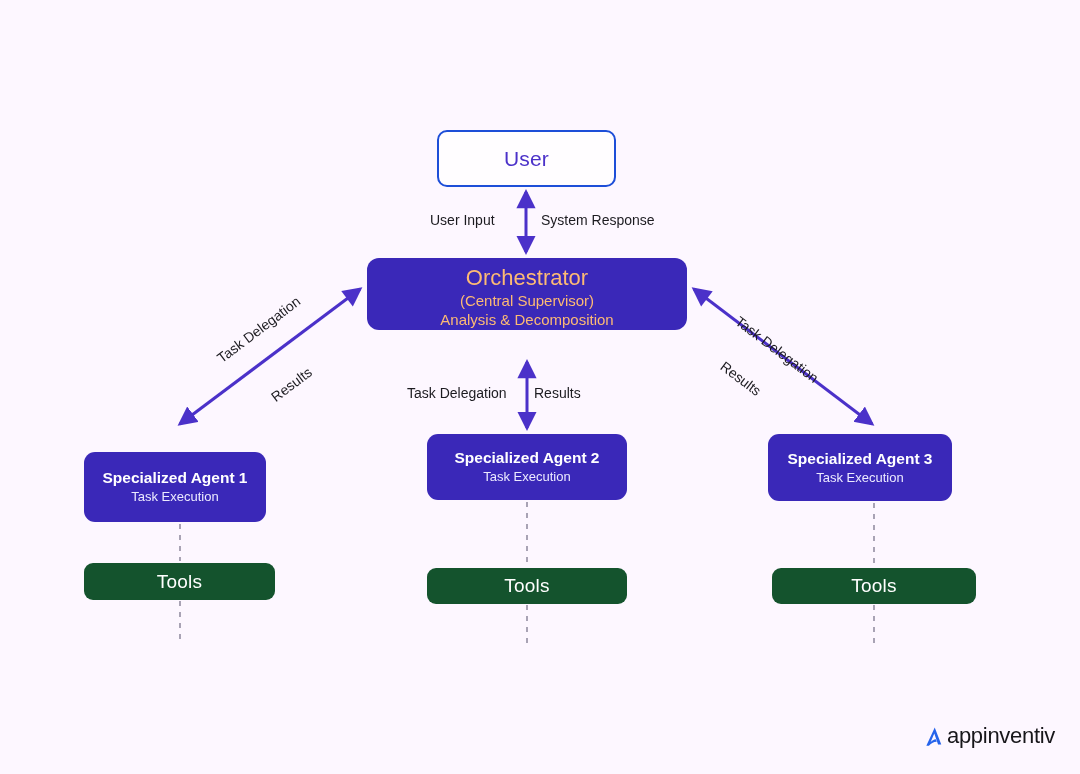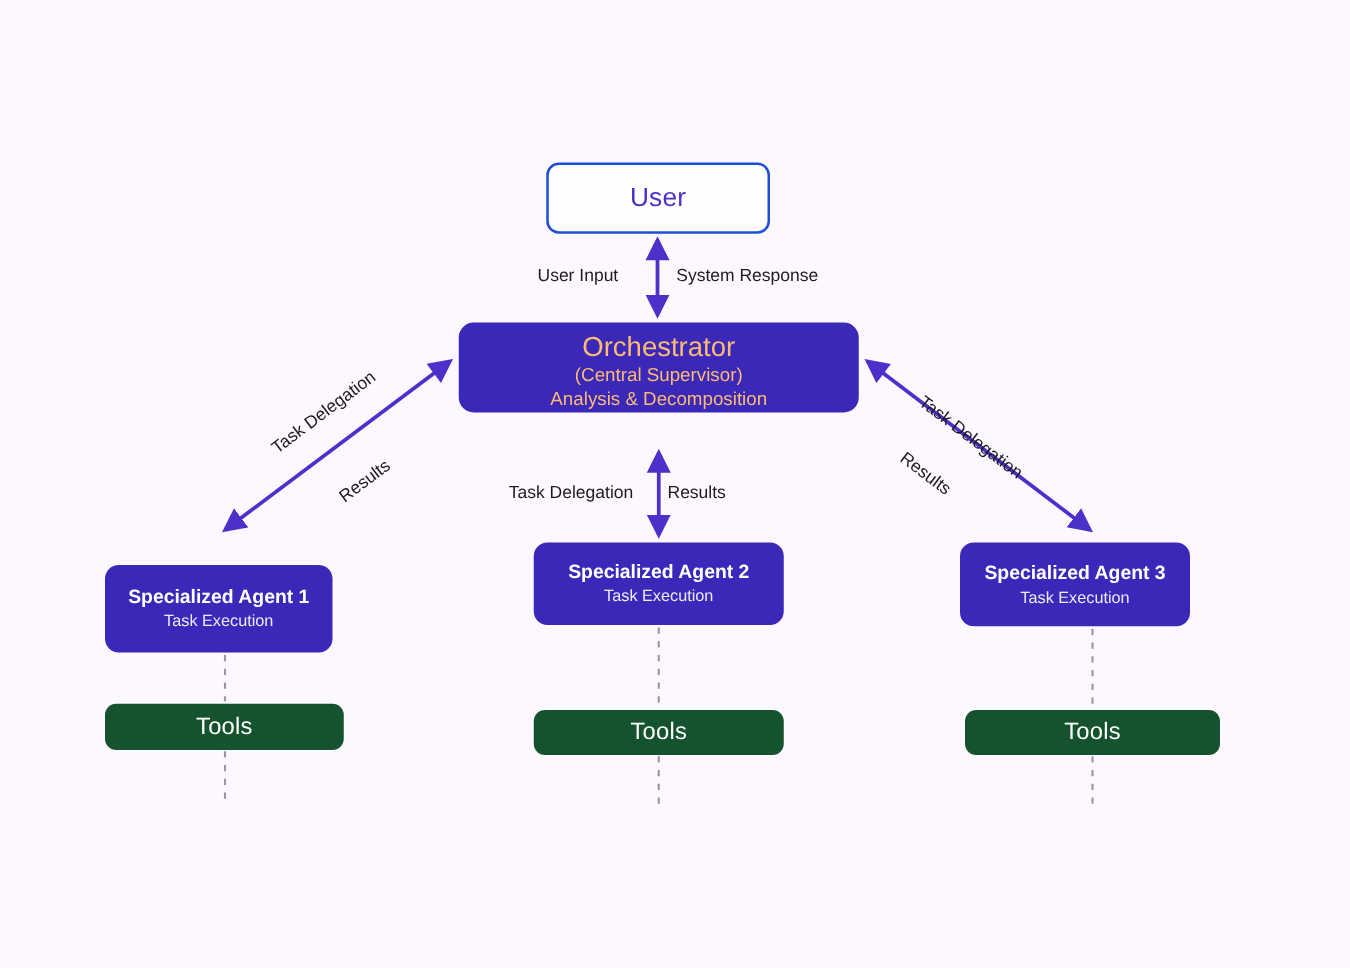--- a/index.html
+++ b/index.html
@@ -261,14 +261,22 @@
     <span>Tools</span>
   </div>
   <div class="node tools" id="node-tools-2">
     <span>Tools</span>
   </div>
   <div class="node tools" id="node-tools-3">
     <span>Tools</span>
   </div>
 
 
+  <div id="brand-logo">
+    <svg width="30" height="32" viewBox="0 0 30 32" xmlns="http://www.w3.org/2000/svg">
+      <path d="M14.6 3.2 L24.4 28.6 L19.6 28.6 L13.9 12.4 L8.4 25.2
+               C10.6 22.6 13.2 21.1 16.2 20.8 L17.6 24.6
+               C12.6 24.9 8.6 27.0 5.9 30.6 L2.0 30.6 Z" fill="#2563eb"></path>
+    </svg>
+    <span class="logo-text">appinventiv</span>
+  </div>
 
 </div>
 
 </body></html>

